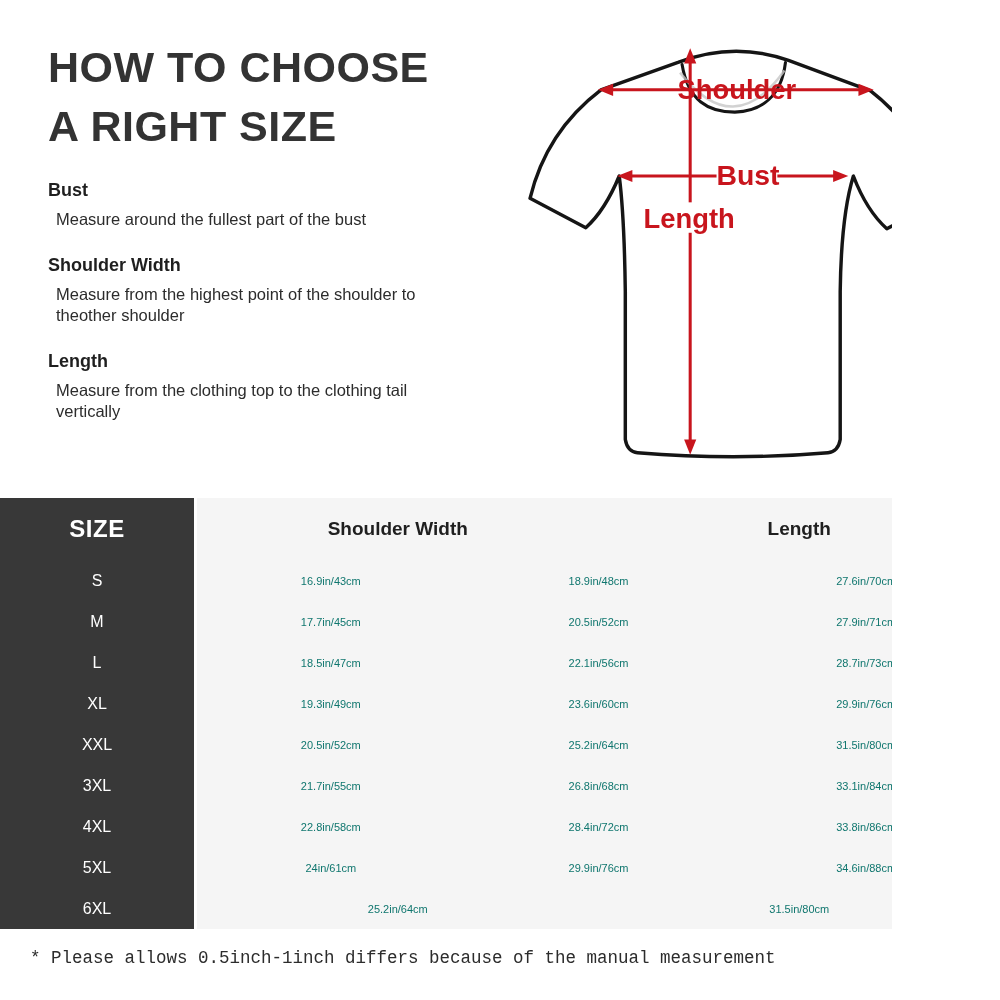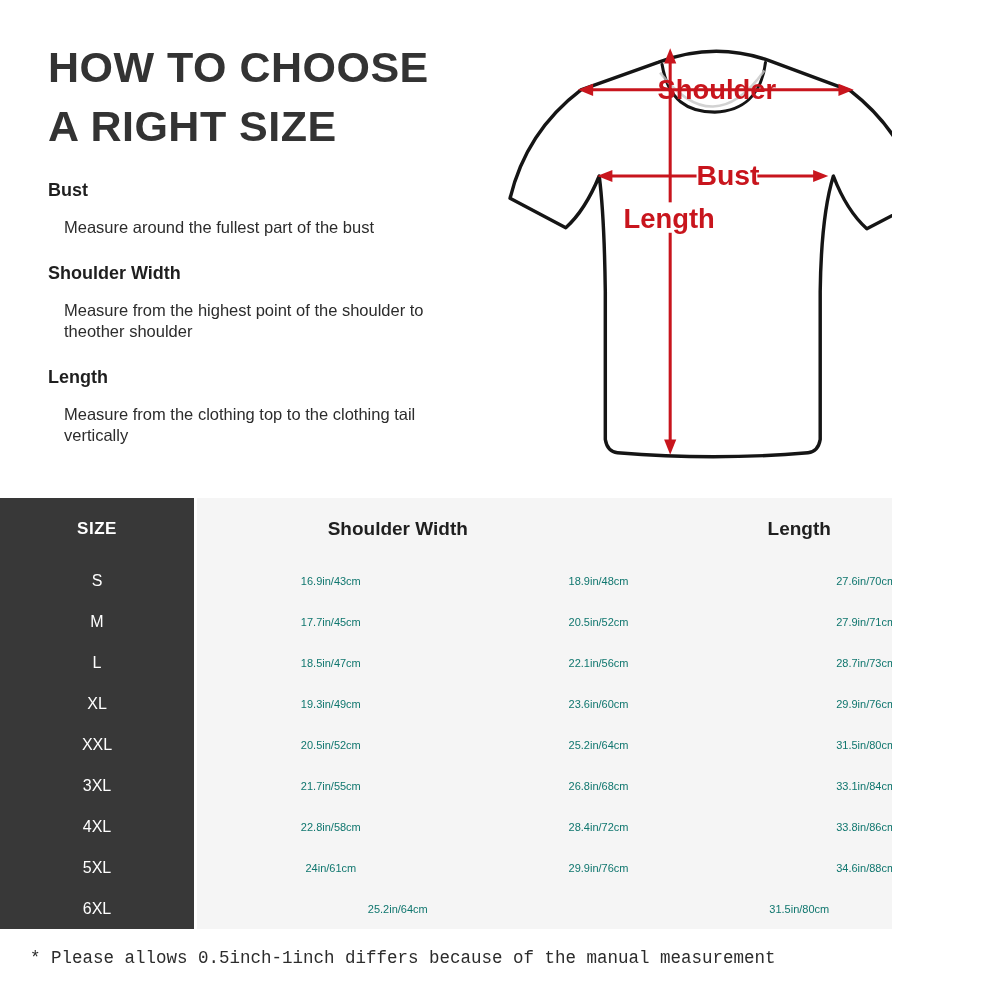--- a/index.html
+++ b/index.html
@@ -6,34 +6,34 @@
   .canvas{
     position:relative;width:892px;height:1000px;background:#ffffff;
     font-family:"Liberation Sans","DejaVu Sans",sans-serif;color:#333;
     overflow:hidden;
   }
   
   .intro{position:absolute;left:48px;top:38px;width:430px;}
   .title{font-size:43px;line-height:59px;font-weight:800;color:#333;letter-spacing:.5px;}
   .section{margin-top:24px;}
   .section h3{margin:0 0 7px 0;font-size:18px;font-weight:700;color:#1f1f1f;}
-  .section p{margin:16px;font-size:16.5px;line-height:21.5px;color:#2c2c2c;width:390px;}
+  .section p{margin:8px;font-size:16.5px;line-height:21.5px;color:#2c2c2c;width:390px;}
   
-  .figure{position:absolute;left:508px;top:28px;width:446px;height:446px;}
+  .figure{position:absolute;left:528px;top:28px;width:446px;height:446px;}
   
   .size-table{position:absolute;left:0;top:498px;width:1000px;}
   .t-row{display:flex;align-items:stretch;height:41px;background:#f5f5f5;}
   .t-header{height:62px;}
   .c-size{
     width:197px;flex:0 0 197px;background:#383838;color:#ffffff;
     display:flex;align-items:center;justify-content:center;
     border-right:3px solid #ffffff;box-sizing:border-box;
     font-size:16px;
   }
-  .t-header .c-size{font-size:17px;font-weight:700;letter-spacing:.5px;}
+  .t-header .c-size{font-size:24px;font-weight:700;letter-spacing:.5px;}
   .c-val{flex:1;display:flex;align-items:center;justify-content:center;
     font-size:11px;color:#0f766e;}
   .t-header .c-val{font-size:19px;font-weight:700;color:#1f1f1f;}
   
   .footnote{position:absolute;left:30px;top:948px;font-size:17.5px;color:#2c2c2c;font-family:Liberation Mono, monospace;}
 </style>
 </head>
 <body>
 
 <div class="canvas">

